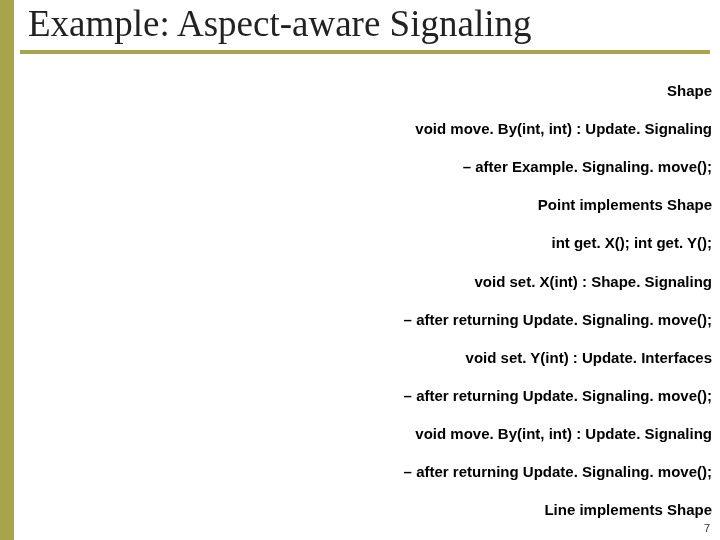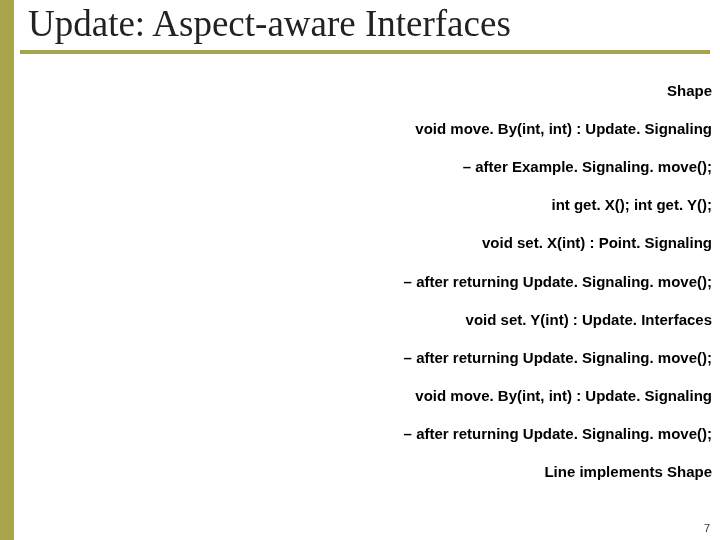--- a/index.html
+++ b/index.html
@@ -56,29 +56,30 @@
     bottom: 6px;
     font-size: 11px;
     color: #333;
   }
 </style>
 </head>
 <body>
 
 <div class="sidebar"></div>
 
-<div class="title">Update: Aspect-aware Interfaces</div>
+<div class="title">Example: Aspect-aware Signaling</div>
 <div class="title-underline"></div>
 
 <div class="code-block">
 <span class="code-line"><b>Shape</b></span>
 <span class="code-line"><b>    void move. By(int, int) : Update. Signaling</b></span>
 <span class="code-line"><b>        – after Example. Signaling. move();</b></span>
+<span class="code-line"><b>Point implements Shape</b></span>
 <span class="code-line"><b>    int get. X(); int get. Y();</b></span>
-<span class="code-line"><b>    void set. X(int) : Point. Signaling</b></span>
+<span class="code-line"><b>    void set. X(int) : Shape. Signaling</b></span>
 <span class="code-line"><b>        – after returning Update. Signaling. move();</b></span>
 <span class="code-line"><b>    void set. Y(int) : Update. Interfaces</b></span>
 <span class="code-line"><b>        – after returning Update. Signaling. move();</b></span>
 <span class="code-line"><b>    void move. By(int, int) : Update. Signaling</b></span>
 <span class="code-line"><b>        – after returning Update. Signaling. move();</b></span>
 <span class="code-line"><b>Line implements Shape</b></span>
 
 
 
 

